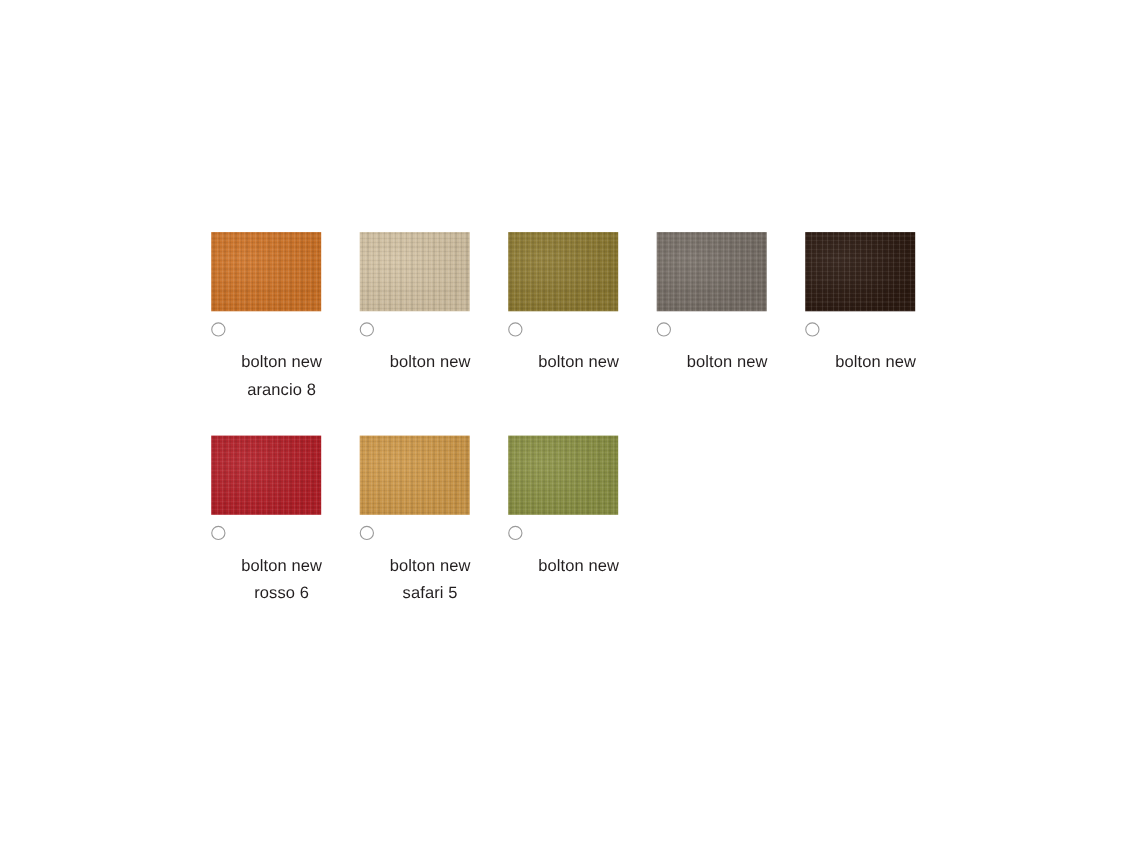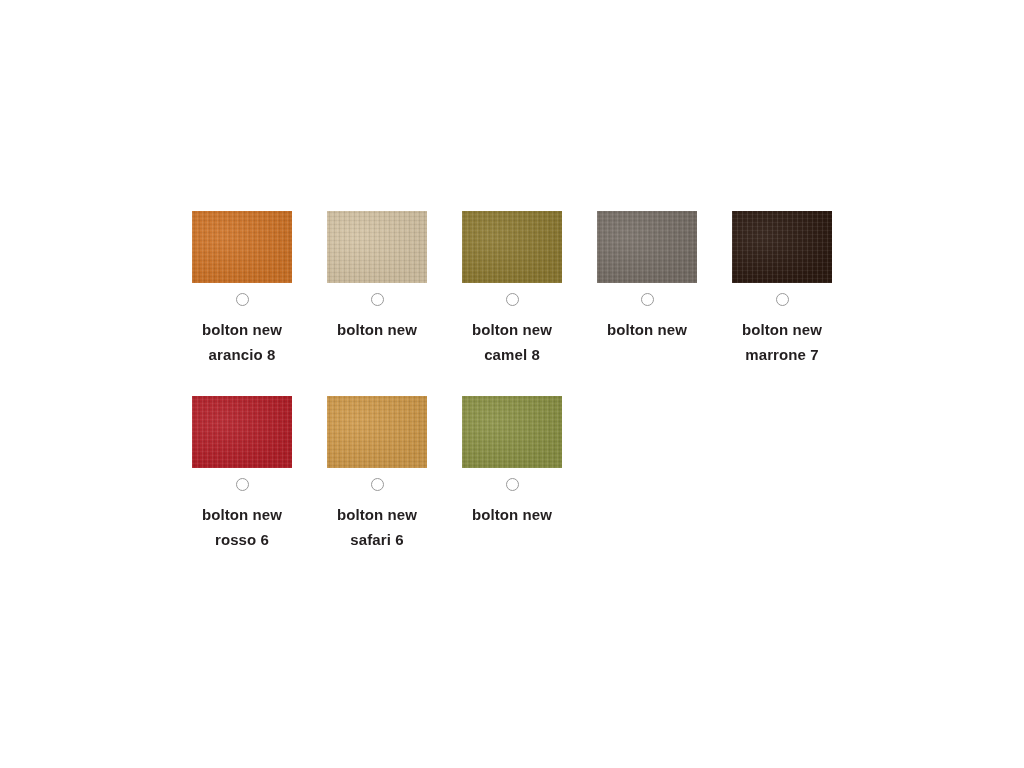--- a/index.html
+++ b/index.html
@@ -25,23 +25,22 @@
     flex-direction: row;
     align-items: flex-start;
     margin-bottom: 29px;
   }
 
   .swatch-option {
     width: 100px;
     margin-right: 35px;
     display: flex;
     flex-direction: column;
-    align-items: center;
+    align-items: flex-start;
     cursor: pointer;
-    font-weight: bold;
   }
   .swatch-option:last-child { margin-right: 0; }
 
   .swatch-tile {
     width: 100px;
     height: 72px;
     position: relative;
     overflow: hidden;
     display: block;
   }
@@ -125,38 +124,36 @@
       <span class="swatch-label" style="color: rgb(35, 31, 32);">
         <span class="label-line">bolton new</span>
       </span>
     </div>
 
     <div class="swatch-option">
       <span class="swatch-tile" style="background-color: rgb(141, 122, 49);"></span>
       <span class="swatch-radio" style="border-color: rgb(154, 154, 154);"></span>
       <span class="swatch-label" style="color: rgb(35, 31, 32);">
         <span class="label-line">bolton new</span>
-        <span class="label-line">camel 8</span>
       </span>
     </div>
 
     <div class="swatch-option">
       <span class="swatch-tile" style="background-color: rgb(119, 111, 103);"></span>
       <span class="swatch-radio" style="border-color: rgb(154, 154, 154);"></span>
       <span class="swatch-label" style="color: rgb(35, 31, 32);">
         <span class="label-line">bolton new</span>
       </span>
     </div>
 
     <div class="swatch-option">
       <span class="swatch-tile" style="background-color: rgb(44, 26, 17);"></span>
       <span class="swatch-radio" style="border-color: rgb(154, 154, 154);"></span>
       <span class="swatch-label" style="color: rgb(35, 31, 32);">
         <span class="label-line">bolton new</span>
-        <span class="label-line">marrone 7</span>
       </span>
     </div>
 
   </div>
 
   <div class="swatch-row">
 
     <div class="swatch-option">
       <span class="swatch-tile" style="background-color: rgb(180, 31, 40);"></span>
       <span class="swatch-radio" style="border-color: rgb(154, 154, 154);"></span>
@@ -164,21 +161,21 @@
         <span class="label-line">bolton new</span>
         <span class="label-line">rosso 6</span>
       </span>
     </div>
 
     <div class="swatch-option">
       <span class="swatch-tile" style="background-color: rgb(207, 153, 73);"></span>
       <span class="swatch-radio" style="border-color: rgb(154, 154, 154);"></span>
       <span class="swatch-label" style="color: rgb(35, 31, 32);">
         <span class="label-line">bolton new</span>
-        <span class="label-line">safari 6</span>
+        <span class="label-line">safari 5</span>
       </span>
     </div>
 
     <div class="swatch-option">
       <span class="swatch-tile" style="background-color: rgb(138, 145, 68);"></span>
       <span class="swatch-radio" style="border-color: rgb(154, 154, 154);"></span>
       <span class="swatch-label" style="color: rgb(35, 31, 32);">
         <span class="label-line">bolton new</span>
       </span>
     </div>

